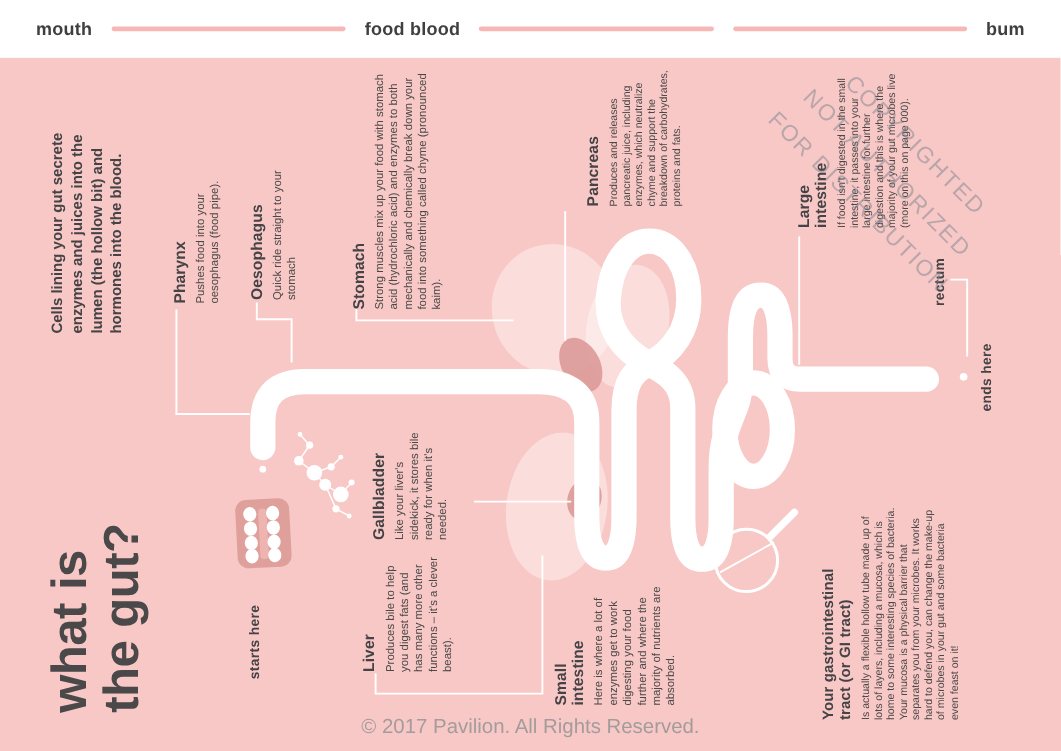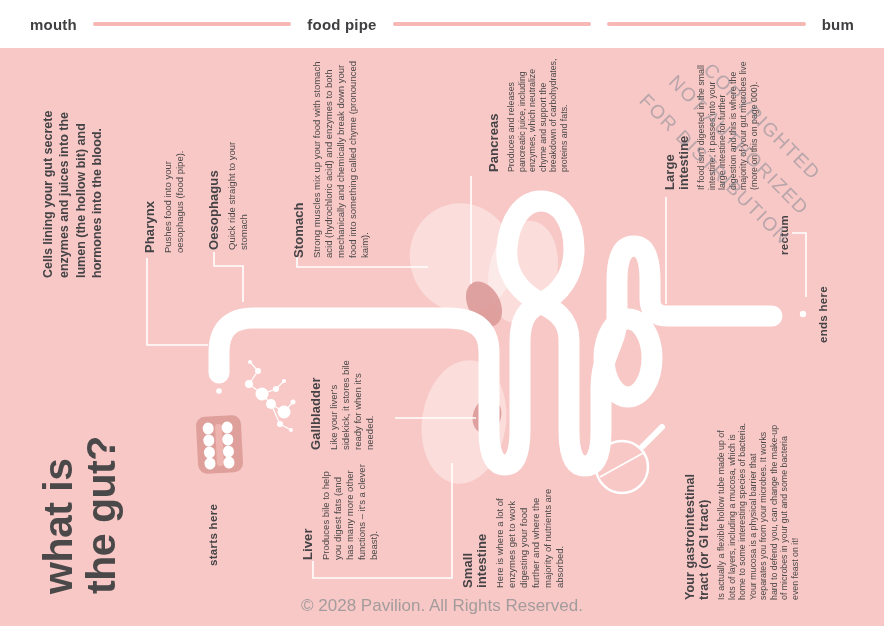--- a/index.html
+++ b/index.html
@@ -63,21 +63,21 @@
   }
 </style>
 </head>
 <body>
 
 <div class="page">
 
   <div class="topbar">
     <span class="tb-label">mouth</span>
     <div class="tb-line"></div>
-    <span class="tb-label">food pipe</span>
+    <span class="tb-label">food blood</span>
     <div class="tb-line"></div>
     <div class="tb-line"></div>
     <span class="tb-label">bum</span>
   </div>
 
   <div class="canvas"></div>
 
   <svg class="art" viewBox="0 0 884 626" aria-hidden="true">
 
     <g fill="rgba(255,255,255,0.38)">
@@ -216,15 +216,15 @@
   <div class="rot biglabel" style="left:207px; top:566px;">starts here</div>
   <div class="rot biglabel" style="left:817px; top:343px;">ends here</div>
   <div class="rot biglabel" style="left:778px; top:255px;">rectum</div>
 
   <div class="watermark">
     <span>COPYRIGHTED</span>
     <span>NOT AUTHORIZED</span>
     <span>FOR DISTRIBUTION</span>
   </div>
 
-  <div class="footer">© 2028 Pavilion. All Rights Reserved.</div>
+  <div class="footer">© 2017 Pavilion. All Rights Reserved.</div>
 
 </div>
 
 </body></html>

